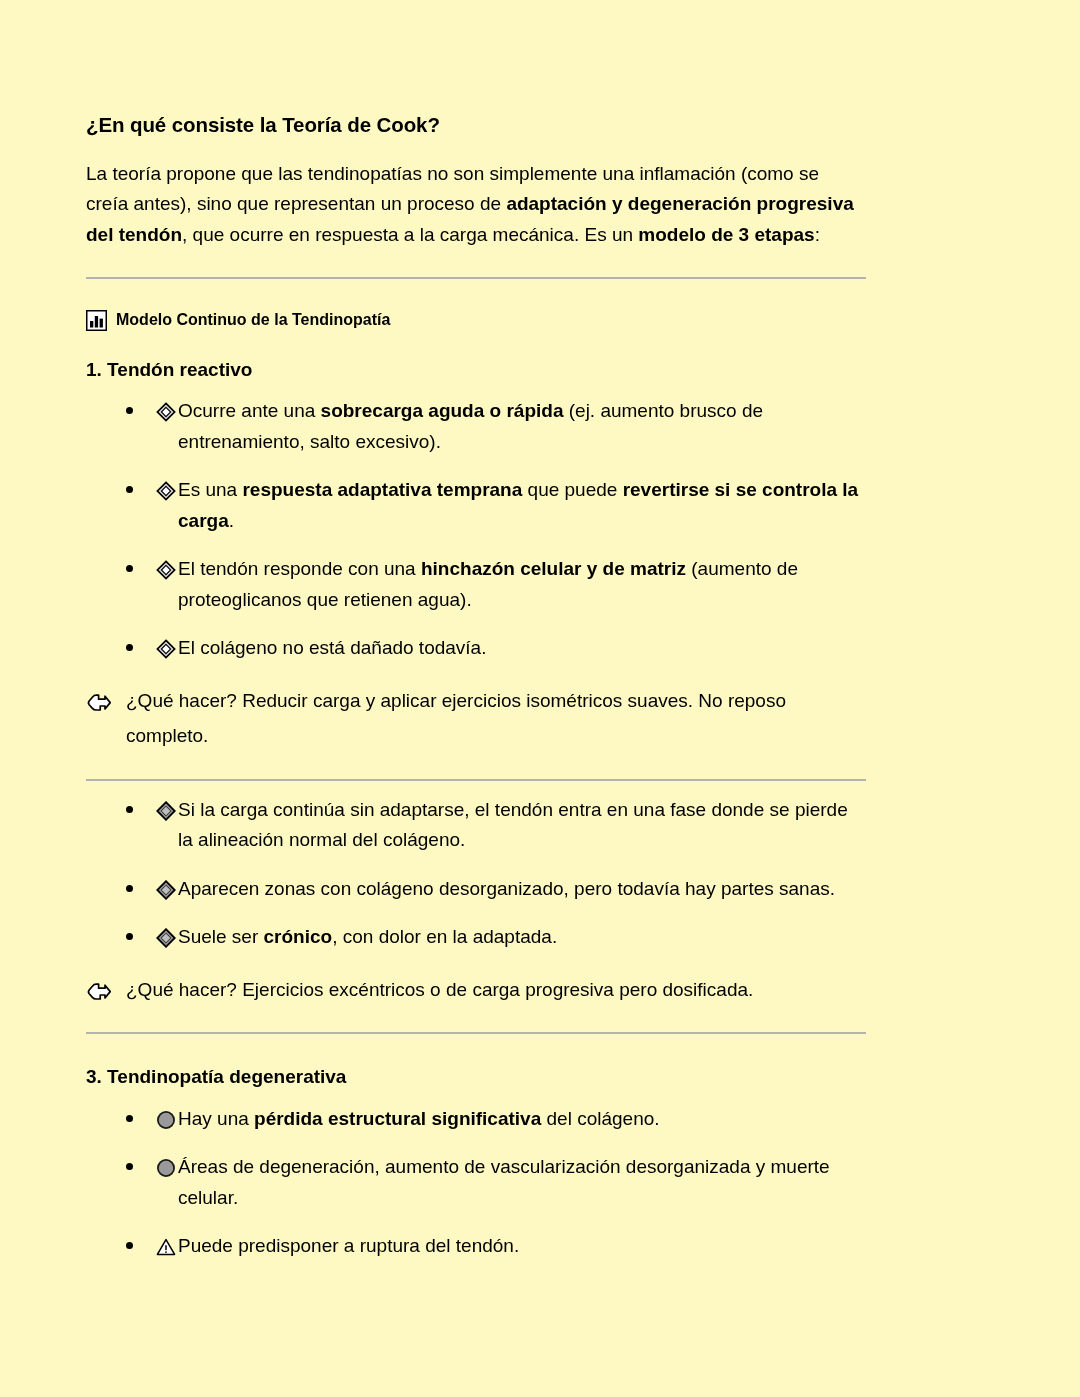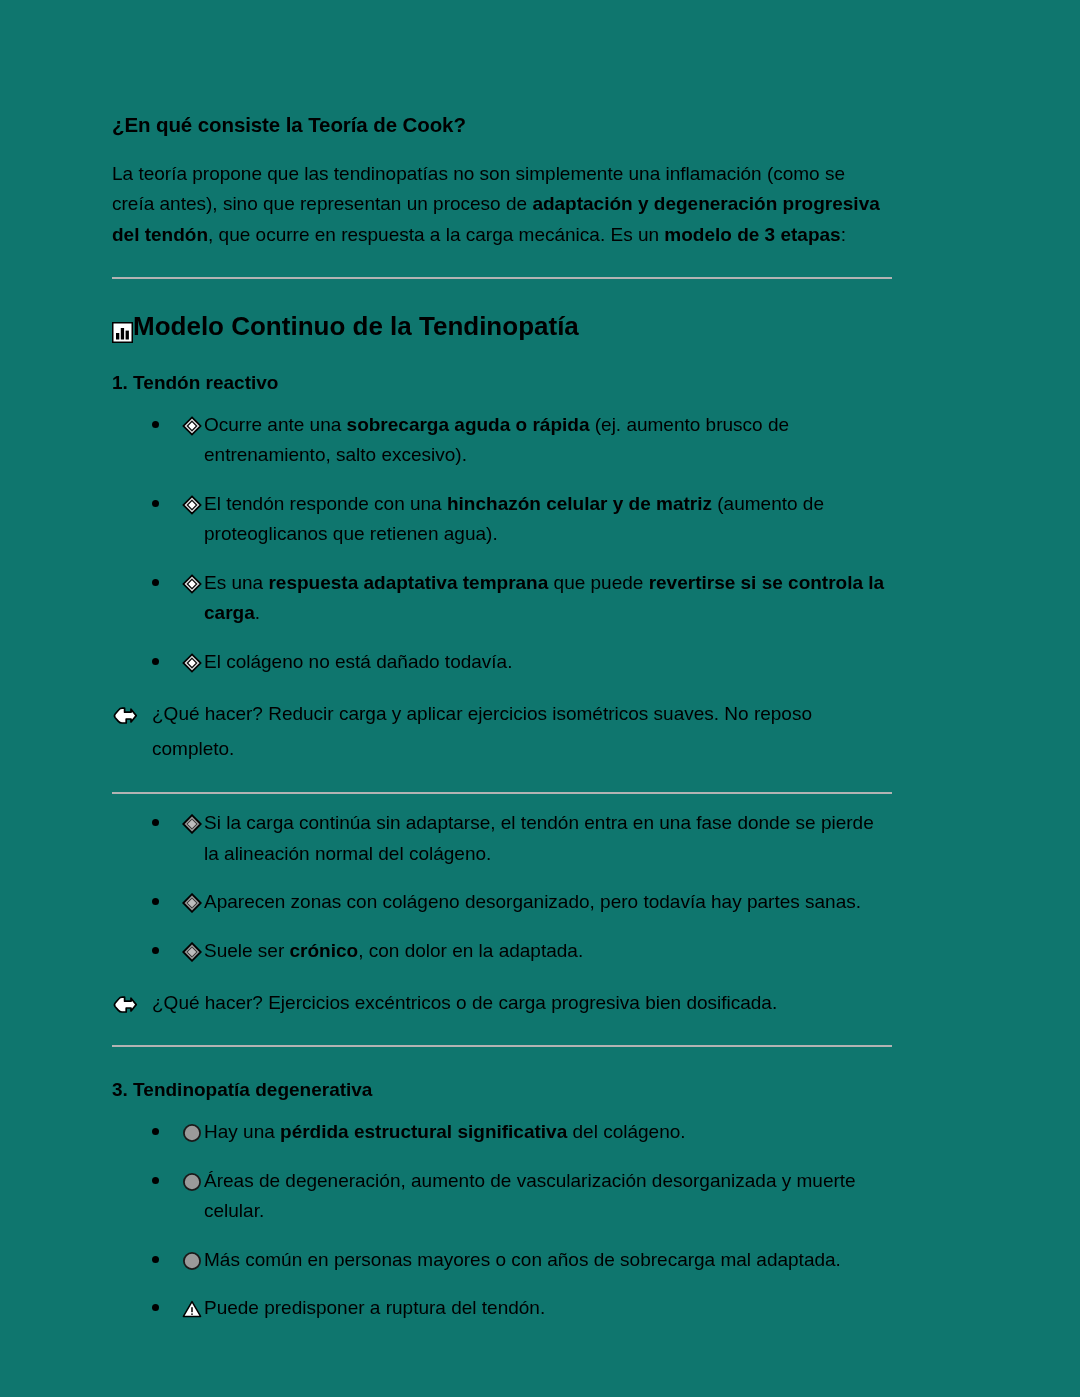--- a/index.html
+++ b/index.html
@@ -13,22 +13,22 @@
     height: 1397px;
     font-family: "Liberation Sans", sans-serif;
     color: #000000;
     -webkit-font-smoothing: antialiased;
   }
   .page {
     position: relative;
     width: 1080px;
     height: 1397px;
     box-sizing: border-box;
-    padding: 112px 150px 0 112px;
-    background: #0f766e;
+    padding: 112px 150px 0 86px;
+    background: #fef9c3;
   }
   .content {
     width: 780px;
   }
 
   
   h1.doc-title {
     font-size: 20.5px;
     font-weight: bold;
     line-height: 1.3;
@@ -48,27 +48,27 @@
     border-top: 2px solid #b3b3b3;
     margin: 0;
     width: 780px;
     height: 0;
   }
   .rule-wrap-1 { padding-top: 27px; padding-bottom: 0; }
   .rule-wrap-2 { padding-top: 26px; padding-bottom: 0; }
   .rule-wrap-3 { padding-top: 25px; padding-bottom: 0; }
 
   h2.section-title {
-    font-size: 26px;
+    font-size: 16px;
     font-weight: bold;
     line-height: 1.35;
     margin: 30px 0 0 0;
     display: flex;
     align-items: center;
-    gap: 0;
+    gap: 9px;
   }
   h3.stage-title {
     font-size: 19px;
     font-weight: bold;
     line-height: 1.35;
     margin: 26px 0 0 0;
   }
   .stage-title.after-rule { margin-top: 30px; }
 
   
@@ -168,31 +168,31 @@
         <span>Ocurre ante una </span><span class="b">sobrecarga aguda o rápida</span><span> (ej. aumento brusco de entrenamiento, salto excesivo).</span>
       </li>
       <li>
         <span class="disc"></span>
         <span class="marker">
           <svg viewBox="0 0 20 20" width="20" height="20" aria-hidden="true">
             <polygon points="10,1.4 18.6,10 10,18.6 1.4,10" fill="#d8d8d8" stroke="#000000" stroke-width="1.7"></polygon>
             <polygon points="10,5.4 14.6,10 10,14.6 5.4,10" fill="#ffffff" stroke="#000000" stroke-width="1.1"></polygon>
           </svg>
         </span>
+        <span>Es una </span><span class="b">respuesta adaptativa temprana</span><span> que puede </span><span class="b">revertirse si se controla la carga</span><span>.</span>
+      </li>
+      <li>
+        <span class="disc"></span>
+        <span class="marker">
+          <svg viewBox="0 0 20 20" width="20" height="20" aria-hidden="true">
+            <polygon points="10,1.4 18.6,10 10,18.6 1.4,10" fill="#d8d8d8" stroke="#000000" stroke-width="1.7"></polygon>
+            <polygon points="10,5.4 14.6,10 10,14.6 5.4,10" fill="#ffffff" stroke="#000000" stroke-width="1.1"></polygon>
+          </svg>
+        </span>
         <span>El tendón responde con una </span><span class="b">hinchazón celular y de matriz</span><span> (aumento de proteoglicanos que retienen agua).</span>
-      </li>
-      <li>
-        <span class="disc"></span>
-        <span class="marker">
-          <svg viewBox="0 0 20 20" width="20" height="20" aria-hidden="true">
-            <polygon points="10,1.4 18.6,10 10,18.6 1.4,10" fill="#d8d8d8" stroke="#000000" stroke-width="1.7"></polygon>
-            <polygon points="10,5.4 14.6,10 10,14.6 5.4,10" fill="#ffffff" stroke="#000000" stroke-width="1.1"></polygon>
-          </svg>
-        </span>
-        <span>Es una </span><span class="b">respuesta adaptativa temprana</span><span> que puede </span><span class="b">revertirse si se controla la carga</span><span>.</span>
       </li>
       <li>
         <span class="disc"></span>
         <span class="marker">
           <svg viewBox="0 0 20 20" width="20" height="20" aria-hidden="true">
             <polygon points="10,1.4 18.6,10 10,18.6 1.4,10" fill="#d8d8d8" stroke="#000000" stroke-width="1.7"></polygon>
             <polygon points="10,5.4 14.6,10 10,14.6 5.4,10" fill="#ffffff" stroke="#000000" stroke-width="1.1"></polygon>
           </svg>
         </span>
         <span>El colágeno no está dañado todavía.</span>
@@ -245,21 +245,21 @@
         <span>Suele ser </span><span class="b">crónico</span><span>, con dolor en la adaptada.</span>
       </li>
     </ul>
 
     <p class="callout">
       <span class="hand-icon">
         <svg viewBox="0 0 26 21" width="26" height="21" aria-hidden="true">
           <path d="M10.2 3.2 C8.6 3.2 7.4 4.0 6.6 5.0 L3.2 9.0 C2.3 10.1 2.3 11.6 3.2 12.7 L6.4 16.4 C7.3 17.4 8.5 18.0 9.9 18.0 L14.2 18.0 L14.2 14.0 L19.0 14.0 L19.0 17.0 L24.2 10.6 L19.0 4.2 L19.0 7.2 L12.6 7.2 L12.6 3.2 Z" fill="#ffffff" stroke="#000000" stroke-width="1.7" stroke-linejoin="round"></path>
         </svg>
       </span>
-      <span>¿Qué hacer? Ejercicios excéntricos o de carga progresiva bien dosificada.</span>
+      <span>¿Qué hacer? Ejercicios excéntricos o de carga progresiva pero dosificada.</span>
     </p>
 
     <div class="rule-wrap-3">
       <hr class="rule">
     </div>
 
     <h3 class="stage-title after-rule">3. Tendinopatía degenerativa</h3>
 
     <ul class="bullets">
       <li>
@@ -277,29 +277,20 @@
           <svg viewBox="0 0 20 20" width="20" height="20" aria-hidden="true">
             <circle cx="10" cy="10" r="8.1" fill="#9a9a9a" stroke="#1a1a1a" stroke-width="1.8"></circle>
           </svg>
         </span>
         <span>Áreas de degeneración, aumento de vascularización desorganizada y muerte celular.</span>
       </li>
       <li>
         <span class="disc"></span>
         <span class="marker">
           <svg viewBox="0 0 20 20" width="20" height="20" aria-hidden="true">
-            <circle cx="10" cy="10" r="8.1" fill="#9a9a9a" stroke="#1a1a1a" stroke-width="1.8"></circle>
-          </svg>
-        </span>
-        <span>Más común en personas mayores o con años de sobrecarga mal adaptada.</span>
-      </li>
-      <li>
-        <span class="disc"></span>
-        <span class="marker">
-          <svg viewBox="0 0 20 20" width="20" height="20" aria-hidden="true">
             <polygon points="10,2.6 18.6,17.4 1.4,17.4" fill="#ffffff" stroke="#000000" stroke-width="1.5" stroke-linejoin="round"></polygon>
             <rect x="9.25" y="8.2" width="1.5" height="5" fill="#000000"></rect>
             <rect x="9.25" y="14.4" width="1.5" height="1.5" fill="#000000"></rect>
           </svg>
         </span>
         <span>Puede predisponer a ruptura del tendón.</span>
       </li>
     </ul>
 
   </div>

